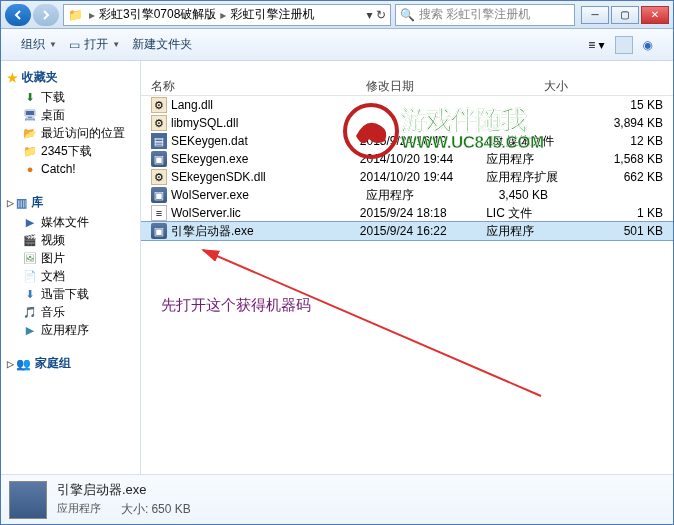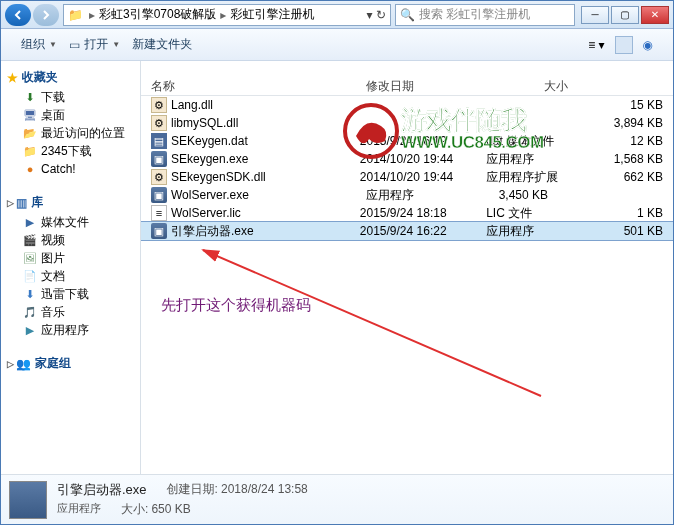--- a/index.html
+++ b/index.html
@@ -292,21 +292,20 @@
           <div class="annotation">先打开这个获得机器码</div>
         </div>
     </div>
   </div>
 
   <div class="details">
     <div class="det-icon"></div>
     <div class="det-text">
       <div class="det-cols">
         <span class="det-name">引擎启动器.exe</span>
-        <span class="det-meta"><span>创建日期:</span> <span>2018/8/24 13:58</span></span>
       </div>
       <div class="det-cols">
         <span class="det-meta">应用程序</span>
         <span class="det-meta"><span>大小:</span> <span>650 KB</span></span>
       </div>
     </div>
   </div>
 
 </div>
 

